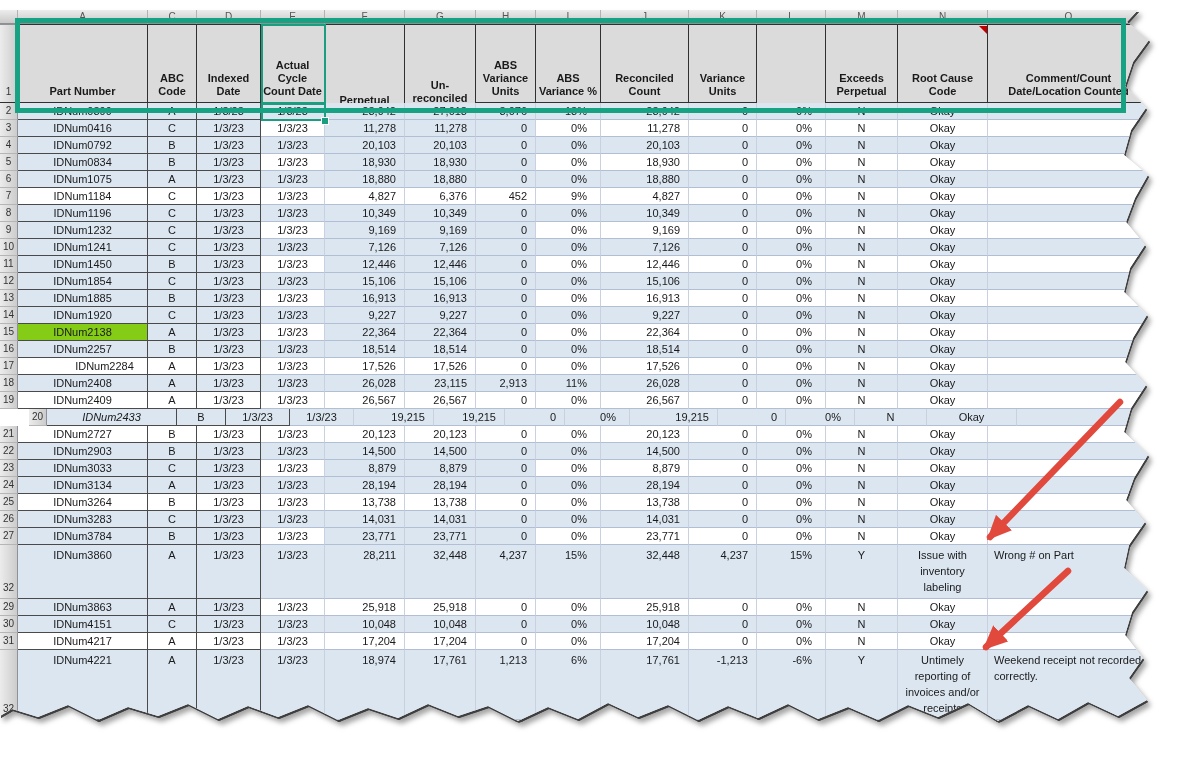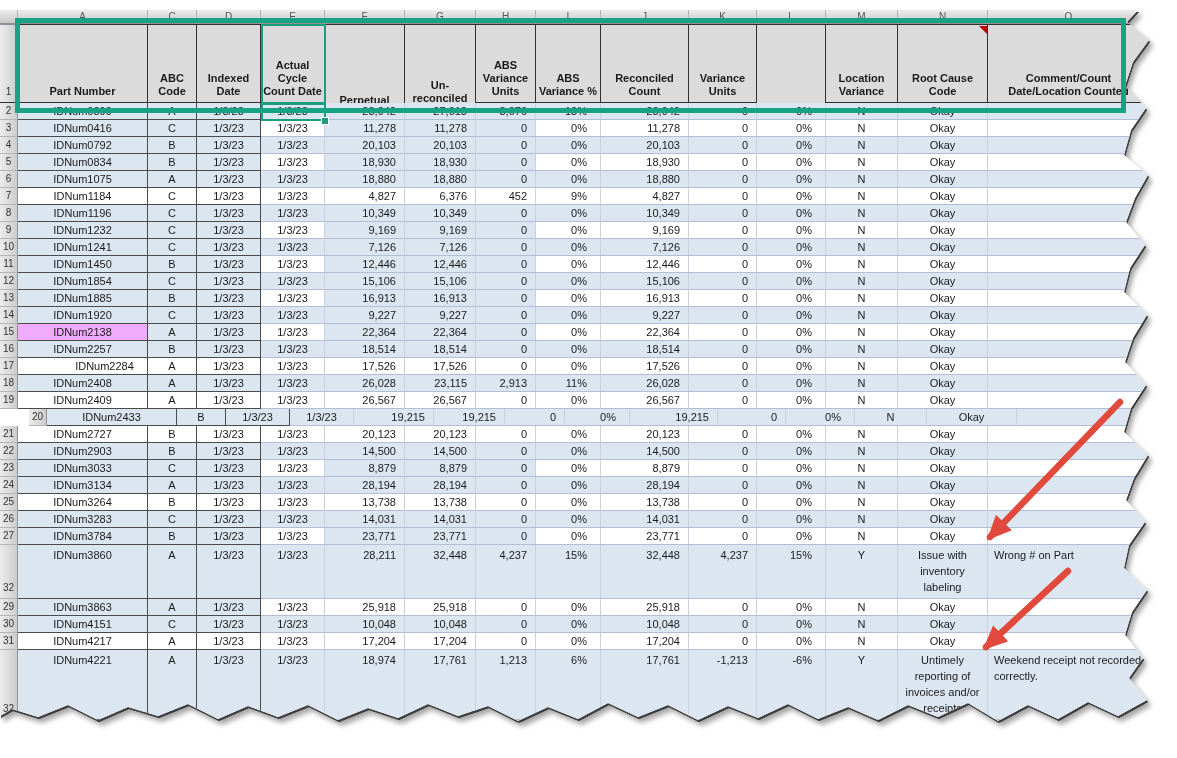--- a/index.html
+++ b/index.html
@@ -88,21 +88,21 @@
             <div class="cell " style="width: 49px; height: 79px;">ABC Code</div>
             <div class="cell " style="width: 64px; height: 79px;">Indexed Date</div>
             <div class="cell " style="width: 64px; height: 79px;">Actual Cycle Count Date</div>
             <div class="cell " style="width: 80px; height: 101px;">Perpetual Quantity</div>
             <div class="cell " style="width: 71px; height: 99px;">Un-reconciled Count</div>
             <div class="cell " style="width: 60px; height: 79px;">ABS Variance Units</div>
             <div class="cell " style="width: 65px; height: 79px;">ABS Variance %</div>
             <div class="cell " style="width: 88px; height: 79px;">Reconciled Count</div>
             <div class="cell " style="width: 68px; height: 79px;">Variance Units</div>
             <div class="cell " style="width: 69px; height: 98px;">Variance %</div>
-            <div class="cell " style="width: 72px; height: 79px;">Location Variance</div>
+            <div class="cell " style="width: 72px; height: 79px;">Exceeds Perpetual</div>
             <div class="cell " style="width: 90px; height: 79px;">Root Cause Code</div>
             <div class="cell " style="width: 162px; height: 79px;">Comment/Count Date/Location Counted</div>
           </div>
           <div class="row" style="height: 17px;">
             <div class="cell rn" style="width: 18px; height: 17px;">2</div>
             <div class="cell dark a-c" style="width: 130px; height: 17px; background: rgb(220, 230, 241);">IDNum0399</div>
             <div class="cell dark a-c" style="width: 49px; height: 17px; background: rgb(220, 230, 241);">A</div>
             <div class="cell dark a-c" style="width: 64px; height: 17px; background: rgb(220, 230, 241);">1/3/23</div>
             <div class="cell lite a-c" style="width: 64px; height: 17px; background: rgb(220, 230, 241);">1/3/23</div>
             <div class="cell lite a-n" style="width: 80px; height: 17px; background: rgb(220, 230, 241);">23,942</div>
@@ -315,21 +315,21 @@
             <div class="cell lite a-p" style="width: 65px; height: 17px; background: rgb(220, 230, 241);">0%</div>
             <div class="cell lite a-n" style="width: 88px; height: 17px; background: rgb(220, 230, 241);">9,227</div>
             <div class="cell lite a-n" style="width: 68px; height: 17px; background: rgb(220, 230, 241);">0</div>
             <div class="cell lite a-p" style="width: 69px; height: 17px; background: rgb(220, 230, 241);">0%</div>
             <div class="cell lite a-c" style="width: 72px; height: 17px; background: rgb(220, 230, 241);">N</div>
             <div class="cell lite a-c" style="width: 90px; height: 17px; background: rgb(220, 230, 241); text-align: center; display: block; padding: 0px 4px; line-height: 16px;">Okay</div>
             <div class="cell lite a-l" style="width: 162px; height: 17px; background: rgb(220, 230, 241); text-align: left; display: block; padding: 0px 4px 0px 6px; line-height: 16px;"></div>
           </div>
           <div class="row" style="height: 17px;">
             <div class="cell rn" style="width: 18px; height: 17px;">15</div>
-            <div class="cell dark a-c" style="width: 130px; height: 17px; background: #f0abfc;">IDNum2138</div>
+            <div class="cell dark a-c" style="width: 130px; height: 17px; background: #84cc16;">IDNum2138</div>
             <div class="cell dark a-c" style="width: 49px; height: 17px; background: rgb(220, 230, 241);">A</div>
             <div class="cell dark a-c" style="width: 64px; height: 17px; background: rgb(220, 230, 241);">1/3/23</div>
             <div class="cell lite a-c" style="width: 64px; height: 17px; background: rgb(255, 255, 255);">1/3/23</div>
             <div class="cell lite a-n" style="width: 80px; height: 17px; background: rgb(220, 230, 241);">22,364</div>
             <div class="cell lite a-n" style="width: 71px; height: 17px; background: rgb(220, 230, 241);">22,364</div>
             <div class="cell lite a-n" style="width: 60px; height: 17px; background: rgb(220, 230, 241);">0</div>
             <div class="cell lite a-p" style="width: 65px; height: 17px; background: rgb(255, 255, 255);">0%</div>
             <div class="cell lite a-n" style="width: 88px; height: 17px; background: rgb(255, 255, 255);">22,364</div>
             <div class="cell lite a-n" style="width: 68px; height: 17px; background: rgb(255, 255, 255);">0</div>
             <div class="cell lite a-p" style="width: 69px; height: 17px; background: rgb(255, 255, 255);">0%</div>
@@ -400,21 +400,21 @@
             <div class="cell lite a-p" style="width: 65px; height: 17px; background: rgb(255, 255, 255);">0%</div>
             <div class="cell lite a-n" style="width: 88px; height: 17px; background: rgb(255, 255, 255);">26,567</div>
             <div class="cell lite a-n" style="width: 68px; height: 17px; background: rgb(255, 255, 255);">0</div>
             <div class="cell lite a-p" style="width: 69px; height: 17px; background: rgb(255, 255, 255);">0%</div>
             <div class="cell lite a-c" style="width: 72px; height: 17px; background: rgb(255, 255, 255);">N</div>
             <div class="cell lite a-c" style="width: 90px; height: 17px; background: rgb(255, 255, 255); text-align: center; display: block; padding: 0px 4px; line-height: 16px;">Okay</div>
             <div class="cell lite a-l" style="width: 162px; height: 17px; background: rgb(255, 255, 255); text-align: left; display: block; padding: 0px 4px 0px 6px; line-height: 16px;"></div>
           </div>
           <div class="row" style="height: 17px; margin-left: 29px;">
             <div class="cell rn" style="width: 18px; height: 17px;">20</div>
-            <div class="cell dark a-c" style="width: 130px; height: 17px; background: rgb(220, 230, 241);">IDNum2433</div>
+            <div class="cell dark a-c" style="width: 130px; height: 17px; background: rgb(220, 230, 241); font-style: italic;">IDNum2433</div>
             <div class="cell dark a-c" style="width: 49px; height: 17px; background: rgb(220, 230, 241);">B</div>
             <div class="cell dark a-c" style="width: 64px; height: 17px; background: rgb(220, 230, 241);">1/3/23</div>
             <div class="cell lite a-c" style="width: 64px; height: 17px; background: rgb(220, 230, 241);">1/3/23</div>
             <div class="cell lite a-n" style="width: 80px; height: 17px; background: rgb(220, 230, 241);">19,215</div>
             <div class="cell lite a-n" style="width: 71px; height: 17px; background: rgb(220, 230, 241);">19,215</div>
             <div class="cell lite a-n" style="width: 60px; height: 17px; background: rgb(220, 230, 241);">0</div>
             <div class="cell lite a-p" style="width: 65px; height: 17px; background: rgb(220, 230, 241);">0%</div>
             <div class="cell lite a-n" style="width: 88px; height: 17px; background: rgb(220, 230, 241);">19,215</div>
             <div class="cell lite a-n" style="width: 68px; height: 17px; background: rgb(220, 230, 241);">0</div>
             <div class="cell lite a-p" style="width: 69px; height: 17px; background: rgb(220, 230, 241);">0%</div>

